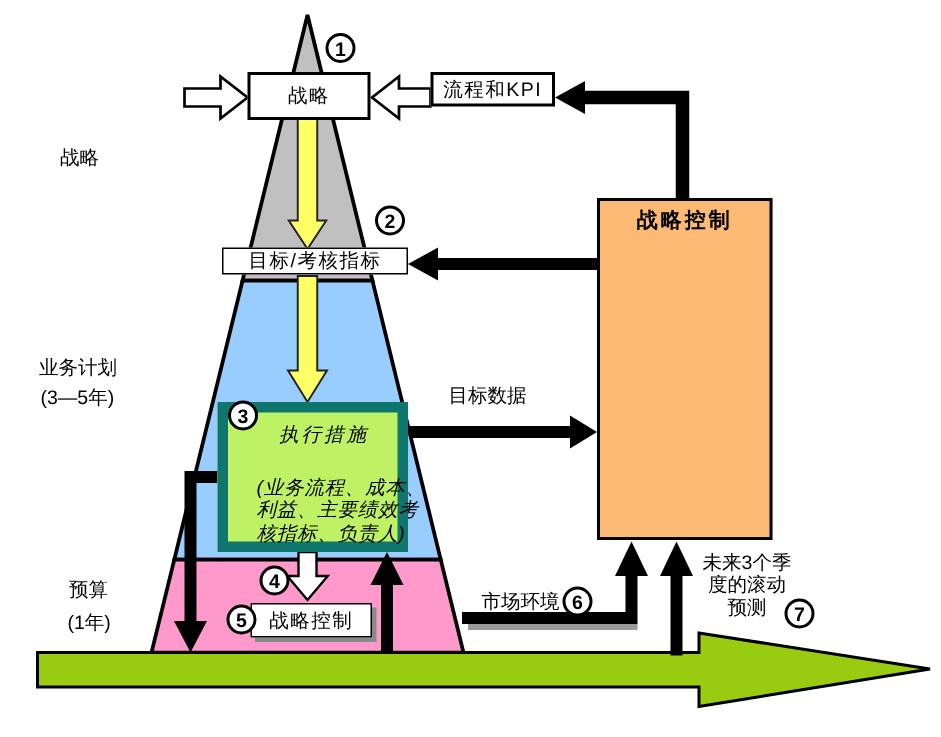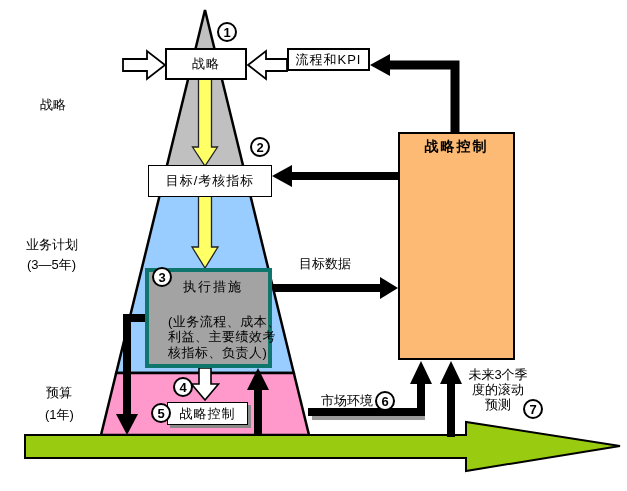--- a/index.html
+++ b/index.html
@@ -13,22 +13,22 @@
     display:flex;align-items:center;justify-content:center;
     font-size:13px;letter-spacing:1px;box-sizing:border-box;text-align:center;
   }
   .lbl{position:absolute;font-size:13px;white-space:nowrap;}
   .badge{
     position:absolute;width:20px;height:20px;border:2px solid #000;border-radius:50%;
     background:#fff;display:flex;align-items:center;justify-content:center;
     font-size:13px;font-weight:bold;box-sizing:border-box;z-index:6;
   }
   .exec-box{
-    position:absolute;background:#a3a3a3;border:4px solid #0f766e;box-sizing:border-box;
-    font-size:13px;z-index:4;
+    position:absolute;background:#bef264;border:7px solid #0f766e;box-sizing:border-box;
+    font-size:13px;z-index:4;font-style:italic;
   }
   .exec-title{position:absolute;left:34px;top:6px;letter-spacing:2px;}
   .exec-detail{position:absolute;left:19px;top:42px;width:116px;font-size:13px;line-height:1.18;letter-spacing:0.5px;}
   .control-box{
     position:absolute;background:#fdba74;border:2px solid #000;box-sizing:border-box;z-index:3;
   }
   .control-title{position:absolute;left:0;right:0;top:4px;text-align:center;font-weight:bold;font-size:14px;letter-spacing:2px;}
   .control-inner{
     position:absolute;border:1.5px solid #000;box-sizing:border-box;background:#fff;
     display:flex;flex-direction:column;align-items:center;justify-content:center;gap:26px;
@@ -87,21 +87,21 @@
 
 
   <div class="box z5" style="left:165px;top:48px;width:82px;height:32px;">
       <span>战略</span>
     </div>
 
   <div class="box z5" style="left:287px;top:48px;width:83px;height:23px;">
       <span>流程和KPI</span>
     </div>
 
-  <div class="box z5" style="left:148px;top:165px;width:124px;height:32px;border-width:1.5px;">
+  <div class="box z5" style="left:148px;top:165px;width:124px;height:18px;border-width:1.5px;">
       <span>目标/考核指标</span>
     </div>
 
   <div class="exec-box" style="left:145px;top:268px;width:127px;height:100px;">
     <div class="exec-title">执行措施</div>
     <div class="exec-detail">(业务流程、成本、利益、主要绩效考核指标、负责人)</div>
   </div>
 
   <div class="box shadowed z5" style="left:167px;top:402px;width:81px;height:23px;border-width:1.5px;">
       <span>战略控制</span>

